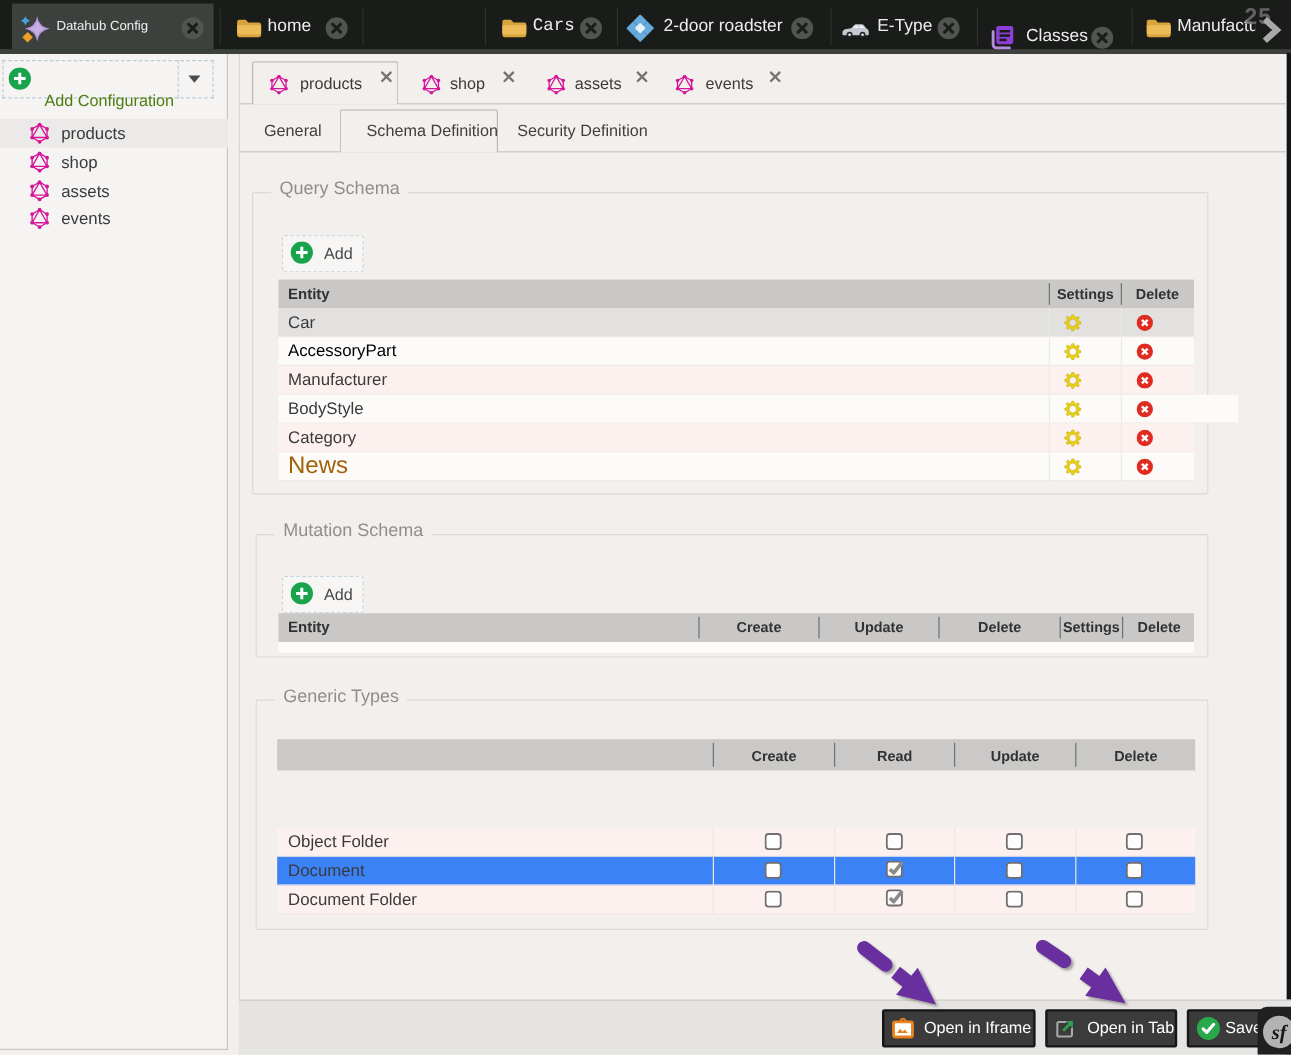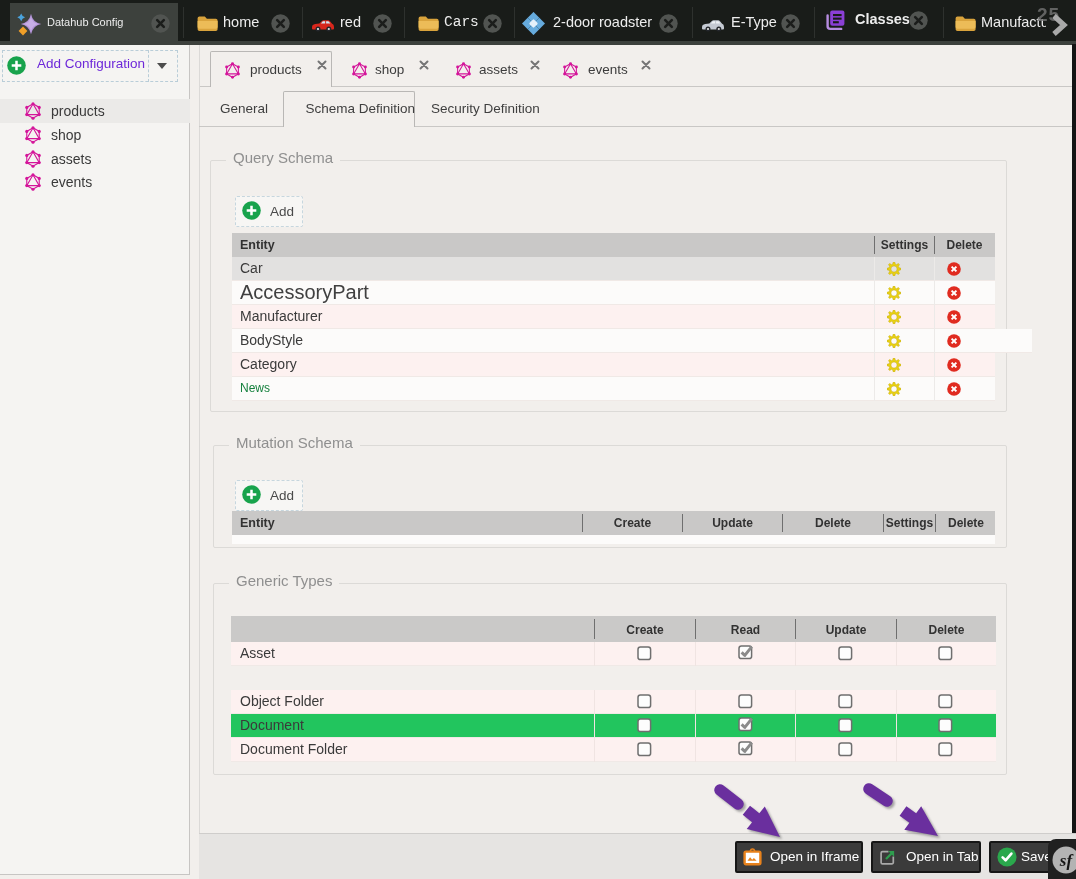--- a/index.html
+++ b/index.html
@@ -27,36 +27,20 @@
       <div class="ab" style="left:12px;top:11px"><svg width="23" height="18" viewBox="0 0 23 18">
           <path d="M1.6,4.2 a1.8,1.8 0 0 1 1.8,-1.8 h5.4 l2.1,2.4 h8.9 a1.8,1.8 0 0 1 1.8,1.8 v8.6 a1.8,1.8 0 0 1 -1.8,1.8 h-16.4 a1.8,1.8 0 0 1 -1.8,-1.8 z" fill="#d9a33c"></path>
           <path d="M1.6,7.1 h20 v5.9 a1.8,1.8 0 0 1 -1.8,1.8 h-16.4 a1.8,1.8 0 0 1 -1.8,-1.8 z" fill="#ecbc58"></path>
         </svg></div>
       <div class="ab" style="left:39px;top:0;height:38px;line-height:38px;font-size:14.5px;color:#ededed;white-space:nowrap">home</div>
       <div class="ab" style="left:87px;top:11px"><svg width="19" height="19" viewBox="0 0 19 19">
           <circle cx="9.5" cy="9.5" r="9.2" fill="#515451"></circle>
           <path d="M6.2,6.2 L12.8,12.8 M12.8,6.2 L6.2,12.8" stroke="#1b1d1b" stroke-width="2.6" stroke-linecap="round"></path>
         </svg></div>
     </div>
-    <div class="ab" style="left:303px;top:3px;width:101px;height:38px;">
-      <div class="ab" style="left:8px;top:15px"><svg width="24" height="15" viewBox="0 0 24 15">
-          <path d="M1,9.5 Q1,6.6 4.2,6.1 L8.3,5.5 L10.9,2.9 Q11.5,2.3 12.4,2.3 H17.3 Q18.2,2.3 18.8,3 L21.1,5.8 Q23,6.4 23,8.9 V10.4 Q23,11.4 22,11.4 H2 Q1,11.4 1,10.4 Z" fill="#d8271c"></path>
-          <path d="M9.9,5.4 L11.8,3.3 H14.1 V5.4 Z" fill="#cfe6f2"></path>
-          <path d="M15.1,5.4 V3.3 H17.2 Q17.7,3.3 18,3.7 L19.3,5.4 Z" fill="#cfe6f2"></path>
-          <circle cx="7" cy="11" r="2.5" fill="#23262b"></circle>
-          <circle cx="7" cy="11" r="1.1" fill="#e9e9e9"></circle>
-          <circle cx="17.8" cy="11" r="2.5" fill="#23262b"></circle>
-          <circle cx="17.8" cy="11" r="1.1" fill="#e9e9e9"></circle>
-        </svg></div>
-      <div class="ab" style="left:37px;top:0;height:38px;line-height:38px;font-size:14.5px;color:#ededed;white-space:nowrap">red</div>
-      <div class="ab" style="left:70px;top:11px"><svg width="19" height="19" viewBox="0 0 19 19">
-          <circle cx="9.5" cy="9.5" r="9.2" fill="#515451"></circle>
-          <path d="M6.2,6.2 L12.8,12.8 M12.8,6.2 L6.2,12.8" stroke="#1b1d1b" stroke-width="2.6" stroke-linecap="round"></path>
-        </svg></div>
-    </div>
     <div class="ab" style="left:405px;top:3px;width:109px;height:38px;font-family:Liberation Mono, monospace;">
       <div class="ab" style="left:12px;top:11px"><svg width="23" height="18" viewBox="0 0 23 18">
           <path d="M1.6,4.2 a1.8,1.8 0 0 1 1.8,-1.8 h5.4 l2.1,2.4 h8.9 a1.8,1.8 0 0 1 1.8,1.8 v8.6 a1.8,1.8 0 0 1 -1.8,1.8 h-16.4 a1.8,1.8 0 0 1 -1.8,-1.8 z" fill="#d9a33c"></path>
           <path d="M1.6,7.1 h20 v5.9 a1.8,1.8 0 0 1 -1.8,1.8 h-16.4 a1.8,1.8 0 0 1 -1.8,-1.8 z" fill="#ecbc58"></path>
         </svg></div>
       <div class="ab" style="left:39px;top:0;height:38px;line-height:38px;font-size:14.5px;color:#ededed;white-space:nowrap">Cars</div>
       <div class="ab" style="left:78px;top:11px"><svg width="19" height="19" viewBox="0 0 19 19">
           <circle cx="9.5" cy="9.5" r="9.2" fill="#515451"></circle>
           <path d="M6.2,6.2 L12.8,12.8 M12.8,6.2 L6.2,12.8" stroke="#1b1d1b" stroke-width="2.6" stroke-linecap="round"></path>
         </svg></div>
@@ -86,21 +70,21 @@
           <circle cx="7" cy="11" r="1.1" fill="#e9e9e9"></circle>
           <circle cx="17.8" cy="11" r="2.5" fill="#23262b"></circle>
           <circle cx="17.8" cy="11" r="1.1" fill="#e9e9e9"></circle>
         </svg></div>
       <div class="ab" style="left:38px;top:0;height:38px;line-height:38px;font-size:14.5px;color:#ededed;white-space:nowrap">E-Type</div>
       <div class="ab" style="left:88px;top:11px"><svg width="19" height="19" viewBox="0 0 19 19">
           <circle cx="9.5" cy="9.5" r="9.2" fill="#515451"></circle>
           <path d="M6.2,6.2 L12.8,12.8 M12.8,6.2 L6.2,12.8" stroke="#1b1d1b" stroke-width="2.6" stroke-linecap="round"></path>
         </svg></div>
     </div>
-    <div class="ab" style="left:815px;top:0;width:128px;height:38px;font-weight:bold;">
+    <div class="ab" style="left:815px;top:11px;width:128px;height:38px;">
       <div class="ab" style="left:9px;top:9px"><svg width="22" height="23" viewBox="0 0 22 23">
           <path d="M3.6,6.5 v10.8 a2.6,2.6 0 0 0 2.6,2.6 h11" fill="none" stroke="#b68ce0" stroke-width="2.4" stroke-linecap="round"></path>
           <rect x="6.2" y="1.6" width="14.2" height="15.2" rx="2" fill="#8b3fd6"></rect>
           <rect x="9" y="5" width="8.6" height="2.1" fill="#181b18"></rect>
           <rect x="9" y="8.6" width="8.6" height="2.1" fill="#181b18"></rect>
           <rect x="9" y="12.2" width="5.8" height="2.1" fill="#181b18"></rect>
         </svg></div>
       <div class="ab" style="left:40px;top:0;height:38px;line-height:38px;font-size:14.5px;color:#ededed;white-space:nowrap">Classes</div>
       <div class="ab" style="left:94px;top:11px"><svg width="19" height="19" viewBox="0 0 19 19">
           <circle cx="9.5" cy="9.5" r="9.2" fill="#515451"></circle>
@@ -118,21 +102,21 @@
     <svg class="ab" style="left:1048px;top:13px" width="22" height="24" viewBox="0 0 22 24">
       <path d="M6,3 L16,12 L6,21" fill="none" stroke="#a9a9a9" stroke-width="5.2"></path>
     </svg>
     <div style="position:absolute;left:0;top:45px;width:190px;height:830px;background:#f5f4f2;border-right:1px solid #c7c5c3;border-bottom:1px solid #c7c5c3"></div>
     <div style="position:absolute;left:2px;top:50px;width:176px;height:32px;border:1px dashed #b9cdd8"></div>
     <div style="position:absolute;left:148px;top:50px;width:1px;height:32px;border-left:1px dashed #b9cdd8"></div>
     <div class="ab" style="left:7px;top:56px"><svg width="19" height="19" viewBox="0 0 19 19">
         <circle cx="9.5" cy="9.5" r="9.3" fill="#18a34c"></circle>
         <path d="M4.7,9.5 h9.6 M9.5,4.7 v9.6" stroke="#fff" stroke-width="2.5"></path>
       </svg></div>
-    <div style="position:absolute;left:37px;top:48px;height:32px;line-height:32px;font-size:13.5px;color:#6d28d9">Add Configuration</div>
+    <div style="position:absolute;left:37px;top:68px;height:32px;line-height:32px;font-size:13.5px;color:#4d7c0f">Add Configuration</div>
     <div style="position:absolute;left:157px;top:63px;width:0;height:0;border-left:5.5px solid transparent;border-right:5.5px solid transparent;border-top:6px solid #4c4c4c"></div>
     <div class="ab" style="left:0;top:99.0px;width:190px;height:24px;background:#ebeae8;">
       <div class="ab" style="left:24px;top:3px"><svg width="18" height="18" viewBox="0 0 24 24">
           <polygon points="12,2.4 20.3,7.2 20.3,16.8 12,21.6 3.7,16.8 3.7,7.2" fill="none" stroke="#d4159a" stroke-width="1.5"></polygon>
           <polygon points="12,2.4 20.3,16.8 3.7,16.8" fill="none" stroke="#d4159a" stroke-width="1.5"></polygon>
           <circle cx="12" cy="2.4" r="2.1" fill="#d4159a"></circle>
           <circle cx="20.3" cy="7.2" r="2.1" fill="#d4159a"></circle>
           <circle cx="20.3" cy="16.8" r="2.1" fill="#d4159a"></circle>
           <circle cx="12" cy="21.6" r="2.1" fill="#d4159a"></circle>
           <circle cx="3.7" cy="16.8" r="2.1" fill="#d4159a"></circle>
@@ -265,21 +249,21 @@
       <div class="ab" style="left:702px;top:0;width:1px;height:24px;background:#eceae8"></div>
       <div class="ab" style="left:655px;top:5px"><svg width="14" height="14" viewBox="0 0 14 14">
           <path d="M6.31,0.03 L7.69,0.03 L8.42,2.31 L9.31,2.68 L11.44,1.59 L12.41,2.56 L11.32,4.69 L11.69,5.58 L13.97,6.31 L13.97,7.69 L11.69,8.42 L11.32,9.31 L12.41,11.44 L11.44,12.41 L9.31,11.32 L8.42,11.69 L7.69,13.97 L6.31,13.97 L5.58,11.69 L4.69,11.32 L2.56,12.41 L1.59,11.44 L2.68,9.31 L2.31,8.42 L0.03,7.69 L0.03,6.31 L2.31,5.58 L2.68,4.69 L1.59,2.56 L2.56,1.59 L4.69,2.68 L5.58,2.31 Z M7,3.9 A3.1,3.1 0 1 0 7,10.1 A3.1,3.1 0 1 0 7,3.9 Z" fill="#e9d112" fill-rule="evenodd" stroke="#c3a90e" stroke-width="0.5"></path>
         </svg></div>
       <div class="ab" style="left:715px;top:5px"><svg width="14" height="14" viewBox="0 0 14 14">
           <circle cx="7" cy="7" r="6.8" fill="#e02b20"></circle>
           <path d="M4.6,4.6 L9.4,9.4 M9.4,4.6 L4.6,9.4" stroke="#fff" stroke-width="2.0" stroke-linecap="butt"></path>
         </svg></div>
     </div>
     <div class="ab" style="left:232px;top:281px;width:763px;height:24px;background:#fcfbfa;border-bottom:1px solid #f0e9e6">
-      <div class="ab" style="left:8px;top:0;height:23px;line-height:23px;font-size:20px;color:#404040">AccessoryPart</div>
+      <div class="ab" style="left:8px;top:0;height:23px;line-height:23px;font-size:14px;color:#000000">AccessoryPart</div>
       <div class="ab" style="left:642px;top:0;width:1px;height:24px;background:#eceae8"></div>
       <div class="ab" style="left:702px;top:0;width:1px;height:24px;background:#eceae8"></div>
       <div class="ab" style="left:655px;top:5px"><svg width="14" height="14" viewBox="0 0 14 14">
           <path d="M6.31,0.03 L7.69,0.03 L8.42,2.31 L9.31,2.68 L11.44,1.59 L12.41,2.56 L11.32,4.69 L11.69,5.58 L13.97,6.31 L13.97,7.69 L11.69,8.42 L11.32,9.31 L12.41,11.44 L11.44,12.41 L9.31,11.32 L8.42,11.69 L7.69,13.97 L6.31,13.97 L5.58,11.69 L4.69,11.32 L2.56,12.41 L1.59,11.44 L2.68,9.31 L2.31,8.42 L0.03,7.69 L0.03,6.31 L2.31,5.58 L2.68,4.69 L1.59,2.56 L2.56,1.59 L4.69,2.68 L5.58,2.31 Z M7,3.9 A3.1,3.1 0 1 0 7,10.1 A3.1,3.1 0 1 0 7,3.9 Z" fill="#e9d112" fill-rule="evenodd" stroke="#c3a90e" stroke-width="0.5"></path>
         </svg></div>
       <div class="ab" style="left:715px;top:5px"><svg width="14" height="14" viewBox="0 0 14 14">
           <circle cx="7" cy="7" r="6.8" fill="#e02b20"></circle>
           <path d="M4.6,4.6 L9.4,9.4 M9.4,4.6 L4.6,9.4" stroke="#fff" stroke-width="2.0" stroke-linecap="butt"></path>
         </svg></div>
     </div>
@@ -313,21 +297,21 @@
       <div class="ab" style="left:702px;top:0;width:1px;height:24px;background:#eceae8"></div>
       <div class="ab" style="left:655px;top:5px"><svg width="14" height="14" viewBox="0 0 14 14">
           <path d="M6.31,0.03 L7.69,0.03 L8.42,2.31 L9.31,2.68 L11.44,1.59 L12.41,2.56 L11.32,4.69 L11.69,5.58 L13.97,6.31 L13.97,7.69 L11.69,8.42 L11.32,9.31 L12.41,11.44 L11.44,12.41 L9.31,11.32 L8.42,11.69 L7.69,13.97 L6.31,13.97 L5.58,11.69 L4.69,11.32 L2.56,12.41 L1.59,11.44 L2.68,9.31 L2.31,8.42 L0.03,7.69 L0.03,6.31 L2.31,5.58 L2.68,4.69 L1.59,2.56 L2.56,1.59 L4.69,2.68 L5.58,2.31 Z M7,3.9 A3.1,3.1 0 1 0 7,10.1 A3.1,3.1 0 1 0 7,3.9 Z" fill="#e9d112" fill-rule="evenodd" stroke="#c3a90e" stroke-width="0.5"></path>
         </svg></div>
       <div class="ab" style="left:715px;top:5px"><svg width="14" height="14" viewBox="0 0 14 14">
           <circle cx="7" cy="7" r="6.8" fill="#e02b20"></circle>
           <path d="M4.6,4.6 L9.4,9.4 M9.4,4.6 L4.6,9.4" stroke="#fff" stroke-width="2.0" stroke-linecap="butt"></path>
         </svg></div>
     </div>
     <div class="ab" style="left:232px;top:377px;width:763px;height:24px;background:#fcfbfa;border-bottom:1px solid #f0e9e6">
-      <div class="ab" style="left:8px;top:0;height:23px;line-height:23px;font-size:12px;color:#15803d">News</div>
+      <div class="ab" style="left:8px;top:0;height:23px;line-height:23px;font-size:20px;color:#a16207">News</div>
       <div class="ab" style="left:642px;top:0;width:1px;height:24px;background:#eceae8"></div>
       <div class="ab" style="left:702px;top:0;width:1px;height:24px;background:#eceae8"></div>
       <div class="ab" style="left:655px;top:5px"><svg width="14" height="14" viewBox="0 0 14 14">
           <path d="M6.31,0.03 L7.69,0.03 L8.42,2.31 L9.31,2.68 L11.44,1.59 L12.41,2.56 L11.32,4.69 L11.69,5.58 L13.97,6.31 L13.97,7.69 L11.69,8.42 L11.32,9.31 L12.41,11.44 L11.44,12.41 L9.31,11.32 L8.42,11.69 L7.69,13.97 L6.31,13.97 L5.58,11.69 L4.69,11.32 L2.56,12.41 L1.59,11.44 L2.68,9.31 L2.31,8.42 L0.03,7.69 L0.03,6.31 L2.31,5.58 L2.68,4.69 L1.59,2.56 L2.56,1.59 L4.69,2.68 L5.58,2.31 Z M7,3.9 A3.1,3.1 0 1 0 7,10.1 A3.1,3.1 0 1 0 7,3.9 Z" fill="#e9d112" fill-rule="evenodd" stroke="#c3a90e" stroke-width="0.5"></path>
         </svg></div>
       <div class="ab" style="left:715px;top:5px"><svg width="14" height="14" viewBox="0 0 14 14">
           <circle cx="7" cy="7" r="6.8" fill="#e02b20"></circle>
           <path d="M4.6,4.6 L9.4,9.4 M9.4,4.6 L4.6,9.4" stroke="#fff" stroke-width="2.0" stroke-linecap="butt"></path>
         </svg></div>
     </div>
@@ -356,60 +340,40 @@
     <div class="ab" style="left:229px;top:572px;height:20px;background:#f2efec;padding:0 7px;font-size:15px;color:#8f8f8f;white-space:nowrap">Generic Types</div>
     <div style="position:absolute;left:231px;top:616px;width:765px;height:26px;background:#cac9c8"></div>
     <div style="position:absolute;left:594px;top:619px;width:1px;height:20px;background:#6f6f6f"></div>
     <div style="position:absolute;left:595px;top:617px;width:100px;height:26px;line-height:26px;text-align:center;font-size:12px;font-weight:bold;color:#323232">Create</div>
     <div style="position:absolute;left:695px;top:619px;width:1px;height:20px;background:#6f6f6f"></div>
     <div style="position:absolute;left:696px;top:617px;width:99px;height:26px;line-height:26px;text-align:center;font-size:12px;font-weight:bold;color:#323232">Read</div>
     <div style="position:absolute;left:795px;top:619px;width:1px;height:20px;background:#6f6f6f"></div>
     <div style="position:absolute;left:796px;top:617px;width:100px;height:26px;line-height:26px;text-align:center;font-size:12px;font-weight:bold;color:#323232">Update</div>
     <div style="position:absolute;left:896px;top:619px;width:1px;height:20px;background:#6f6f6f"></div>
     <div style="position:absolute;left:897px;top:617px;width:99px;height:26px;line-height:26px;text-align:center;font-size:12px;font-weight:bold;color:#323232">Delete</div>
-    <div class="ab" style="left:231px;top:642px;width:765px;height:24px;background:#fdf1f0;border-bottom:1px solid #f0e9e6">
-      <div class="ab" style="left:9px;top:0;height:23px;line-height:23px;font-size:14px;color:#3a3a3a">Asset</div>
-      <div class="ab" style="left:363px;top:0;width:1px;height:24px;background:#f0e4e2"></div>
-      <div class="ab" style="left:464px;top:0;width:1px;height:24px;background:#f0e4e2"></div>
-      <div class="ab" style="left:564px;top:0;width:1px;height:24px;background:#f0e4e2"></div>
-      <div class="ab" style="left:665px;top:0;width:1px;height:24px;background:#f0e4e2"></div>
-      <div class="ab" style="left:406px;top:4px"><svg width="15" height="15" viewBox="0 0 15 15">
-          <rect x="1" y="1" width="12.6" height="12.6" rx="2.4" fill="#fdfdfd" stroke="#6f6f6f" stroke-width="1.5"></rect>
-        </svg></div>
-      <div class="ab" style="left:507px;top:3px"><svg width="17" height="17" viewBox="0 0 17 17" style="margin-top:-2px">
-          <rect x="1" y="3" width="12.6" height="12.6" rx="2.4" fill="#fdfdfd" stroke="#6f6f6f" stroke-width="1.5"></rect>
-          <path d="M3.6,9.4 L6.8,12.4 L13.8,3.6" stroke="#8b8b8b" stroke-width="3" fill="none" stroke-linejoin="round"></path>
-        </svg></div>
-      <div class="ab" style="left:607px;top:4px"><svg width="15" height="15" viewBox="0 0 15 15">
-          <rect x="1" y="1" width="12.6" height="12.6" rx="2.4" fill="#fdfdfd" stroke="#6f6f6f" stroke-width="1.5"></rect>
-        </svg></div>
-      <div class="ab" style="left:707px;top:4px"><svg width="15" height="15" viewBox="0 0 15 15">
-          <rect x="1" y="1" width="12.6" height="12.6" rx="2.4" fill="#fdfdfd" stroke="#6f6f6f" stroke-width="1.5"></rect>
-        </svg></div>
-    </div>
     <div class="ab" style="left:231px;top:690px;width:765px;height:24px;background:#fdf1f0;border-bottom:1px solid #f0e9e6">
       <div class="ab" style="left:9px;top:0;height:23px;line-height:23px;font-size:14px;color:#3a3a3a">Object Folder</div>
       <div class="ab" style="left:363px;top:0;width:1px;height:24px;background:#f0e4e2"></div>
       <div class="ab" style="left:464px;top:0;width:1px;height:24px;background:#f0e4e2"></div>
       <div class="ab" style="left:564px;top:0;width:1px;height:24px;background:#f0e4e2"></div>
       <div class="ab" style="left:665px;top:0;width:1px;height:24px;background:#f0e4e2"></div>
       <div class="ab" style="left:406px;top:4px"><svg width="15" height="15" viewBox="0 0 15 15">
           <rect x="1" y="1" width="12.6" height="12.6" rx="2.4" fill="#fdfdfd" stroke="#6f6f6f" stroke-width="1.5"></rect>
         </svg></div>
       <div class="ab" style="left:507px;top:4px"><svg width="15" height="15" viewBox="0 0 15 15">
           <rect x="1" y="1" width="12.6" height="12.6" rx="2.4" fill="#fdfdfd" stroke="#6f6f6f" stroke-width="1.5"></rect>
         </svg></div>
       <div class="ab" style="left:607px;top:4px"><svg width="15" height="15" viewBox="0 0 15 15">
           <rect x="1" y="1" width="12.6" height="12.6" rx="2.4" fill="#fdfdfd" stroke="#6f6f6f" stroke-width="1.5"></rect>
         </svg></div>
       <div class="ab" style="left:707px;top:4px"><svg width="15" height="15" viewBox="0 0 15 15">
           <rect x="1" y="1" width="12.6" height="12.6" rx="2.4" fill="#fdfdfd" stroke="#6f6f6f" stroke-width="1.5"></rect>
         </svg></div>
     </div>
-    <div class="ab" style="left:231px;top:714px;width:765px;height:24px;background:#22c55e;border-bottom:1px solid #f0e9e6">
+    <div class="ab" style="left:231px;top:714px;width:765px;height:24px;background:#3b82f6;border-bottom:1px solid #f0e9e6">
       <div class="ab" style="left:9px;top:0;height:23px;line-height:23px;font-size:14px;color:#3a3a3a">Document</div>
       <div class="ab" style="left:363px;top:0;width:1px;height:24px;background:#f0e4e2"></div>
       <div class="ab" style="left:464px;top:0;width:1px;height:24px;background:#f0e4e2"></div>
       <div class="ab" style="left:564px;top:0;width:1px;height:24px;background:#f0e4e2"></div>
       <div class="ab" style="left:665px;top:0;width:1px;height:24px;background:#f0e4e2"></div>
       <div class="ab" style="left:406px;top:4px"><svg width="15" height="15" viewBox="0 0 15 15">
           <rect x="1" y="1" width="12.6" height="12.6" rx="2.4" fill="#fdfdfd" stroke="#6f6f6f" stroke-width="1.5"></rect>
         </svg></div>
       <div class="ab" style="left:507px;top:3px"><svg width="17" height="17" viewBox="0 0 17 17" style="margin-top:-2px">
           <rect x="1" y="3" width="12.6" height="12.6" rx="2.4" fill="#fdfdfd" stroke="#6f6f6f" stroke-width="1.5"></rect>

